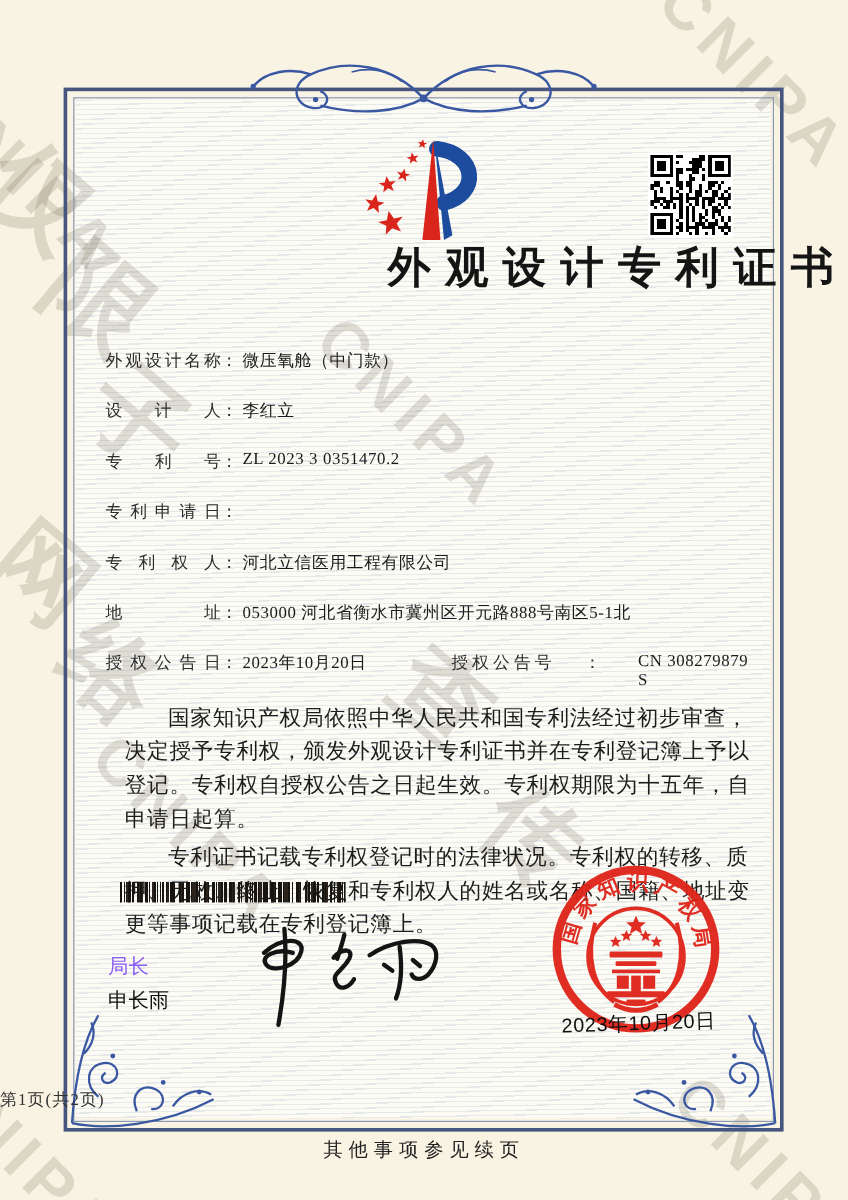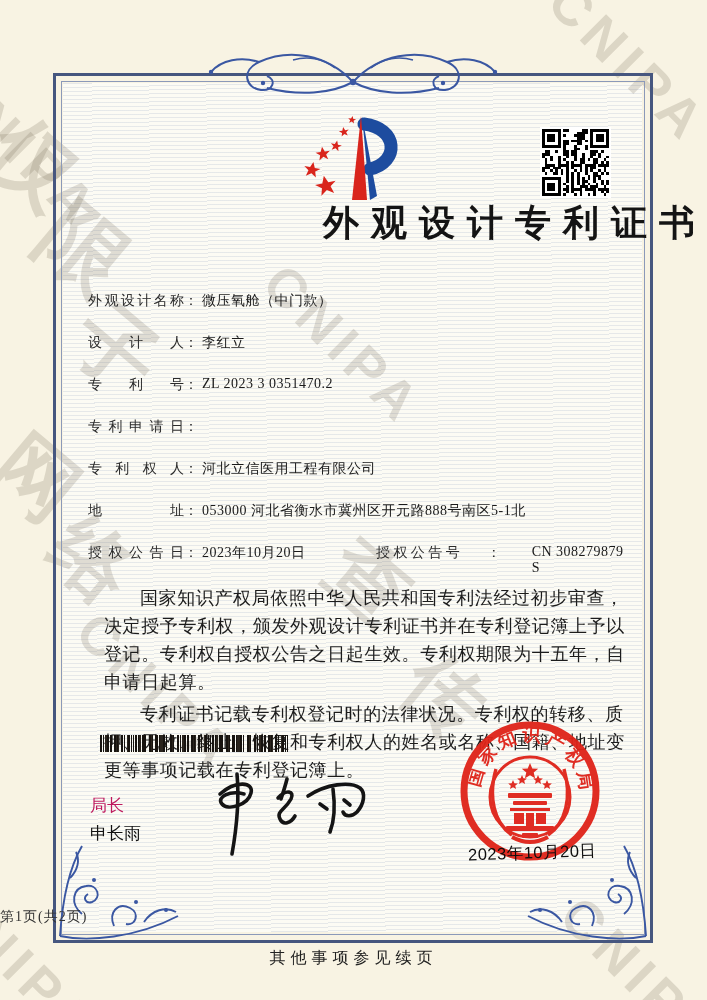--- a/index.html
+++ b/index.html
@@ -35,21 +35,21 @@
   .fvalue{color:#1a1a1a;letter-spacing:.5px;}
   .fgroup2{position:absolute;left:288px;top:0;display:flex;gap:27px;}
   .paras{position:absolute;left:104px;top:584px;width:534px;font-size:18px;line-height:28px;
     color:#1c1c1c;letter-spacing:.6px;}
   .paras p{margin:0 0 4px 0;text-indent:2em;}
   .barcode{position:absolute;left:100px;top:735px;width:188px;height:17px;
     background:
      repeating-linear-gradient(90deg,#17130f 0 2px,rgba(0,0,0,0) 2px 3px,#17130f 3px 4px,rgba(0,0,0,0) 4px 7px),
      repeating-linear-gradient(90deg,#17130f 0 1px,rgba(0,0,0,0) 1px 5px,#2a241d 5px 8px,rgba(0,0,0,0) 8px 11px);}
   .director-label{position:absolute;left:90px;top:794px;font-family:"Liberation Sans",sans-serif;
-    font-size:17px;color:#be185d;}
+    font-size:17px;color:#8b5cf6;}
   .director-name{position:absolute;left:90px;top:822px;font-family:Liberation Serif, serif;
     font-size:17px;color:#111;}
   .signature{position:absolute;left:192px;top:766px;width:190px;height:92px;}
   .seal{position:absolute;left:450px;top:705px;width:160px;height:176px;z-index:8;opacity:.95;}
   .seal-text{font-size:18px;font-weight:bold;letter-spacing:4.5px;fill:#df2318;
     font-family:"Liberation Sans",sans-serif;}
   .seal-date{position:absolute;left:468px;top:842px;width:140px;z-index:9;
     font-family:"Liberation Sans",sans-serif;font-size:16.5px;color:#0d0d0d;
     transform:rotate(-2deg);letter-spacing:.5px;}
   .page-note{position:absolute;left:0;top:908px;width:618px;text-align:left;

